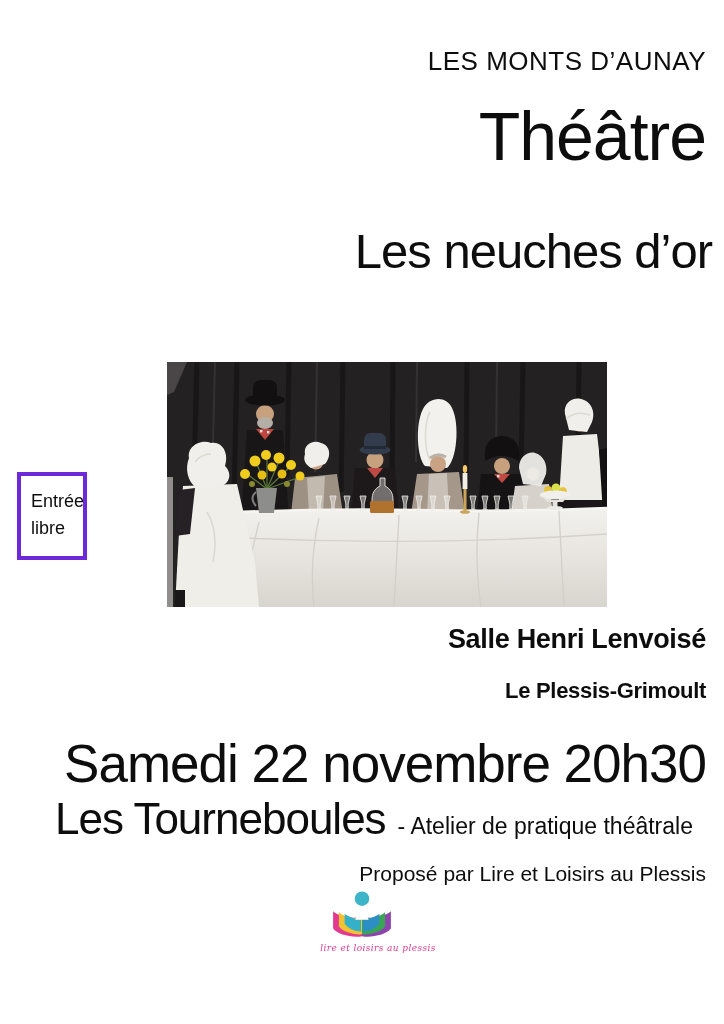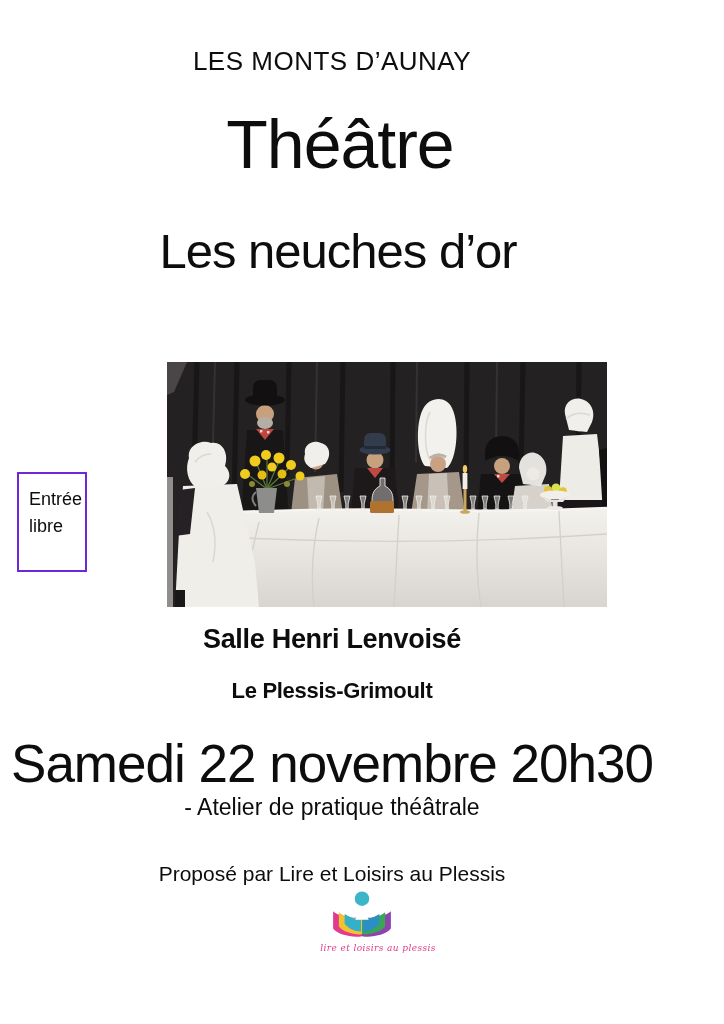--- a/index.html
+++ b/index.html
@@ -1,24 +1,24 @@
 <!DOCTYPE html>
 <html><head>
 <meta charset="utf-8">
 <style>
   html,body{margin:0;padding:0;background:#ffffff;}
   body{width:724px;height:1024px;position:relative;overflow:hidden;
        font-family:"Liberation Sans","DejaVu Sans",sans-serif;color:#0d0d0d;}
-  .abs{position:absolute;left:0;width:664px;text-align:center;}
+  .abs{position:absolute;left:0;width:664px;text-align:right;padding-left:42px;}
   .org{top:46px;font-size:26px;letter-spacing:.5px;line-height:30px;}
-  .title{top:96px;font-size:68px;font-weight:400;line-height:1.2;margin:8px;letter-spacing:-1px;}
+  .title{top:96px;font-size:68px;font-weight:400;line-height:1.2;margin:0;letter-spacing:-1px;}
   .show{top:216px;font-size:49px;font-weight:400;line-height:1.2;margin:6px;letter-spacing:-1px;}
   .desc{top:301px;font-size:18.5px;line-height:1.26;margin:0;}
-  .entree{position:absolute;left:17px;top:472px;width:70px;height:100px;
-          border:2px solid #6d28d9;box-sizing:border-box;padding:12px 0 0 10px;
+  .entree{position:absolute;left:17px;top:472px;width:70px;height:88px;
+          border:4px solid #6d28d9;box-sizing:border-box;padding:12px 0 0 10px;
           font-size:18px;line-height:1.5;text-align:left;}
   .photo{position:absolute;left:167px;top:362px;width:440px;height:245px;}
   .photo svg{display:block;width:440px;height:245px;}
   .venue{top:624px;font-size:27px;font-weight:bold;letter-spacing:-.3px;}
   .city{top:678px;font-size:22px;font-weight:bold;letter-spacing:-.3px;}
   .date{top:732px;font-size:53px;letter-spacing:-1px;line-height:1.2;}
   .companyline{top:794px;display:flex;justify-content:center;align-items:baseline;gap:12px;}
   .company{font-size:44px;letter-spacing:-1px;}
   .companynote{font-size:23px;}
   .organizer{top:862px;font-size:21px;}
@@ -224,20 +224,21 @@
       <ellipse cx="388" cy="146" rx="8" ry="2" fill="#eceae6"></ellipse>
     </g>
   </svg>
 </div>
 
 <div class="abs venue">Salle Henri Lenvoisé</div>
 <div class="abs city">Le Plessis-Grimoult</div>
 <div class="abs date">Samedi 22 novembre 20h30</div>
 
 <div class="abs companyline">
+  <span class="company">Les Tourneboules</span>
   <span class="companynote">- Atelier de pratique théâtrale</span>
 </div>
 
 <div class="abs organizer">Proposé par Lire et Loisirs au Plessis</div>
 
 <div class="logo">
   <svg viewBox="0 0 76 54">
     <circle cx="38" cy="9" r="7.5" fill="#3db5c8"></circle>
     <path d="M38,48 C28,50 12,46 8,40 L8,22 C14,28 30,30 38,28 Z" fill="#e23a8e"></path>
     <path d="M38,48 C48,50 64,46 68,40 L68,22 C62,28 46,30 38,28 Z" fill="#8e44ad"></path>

